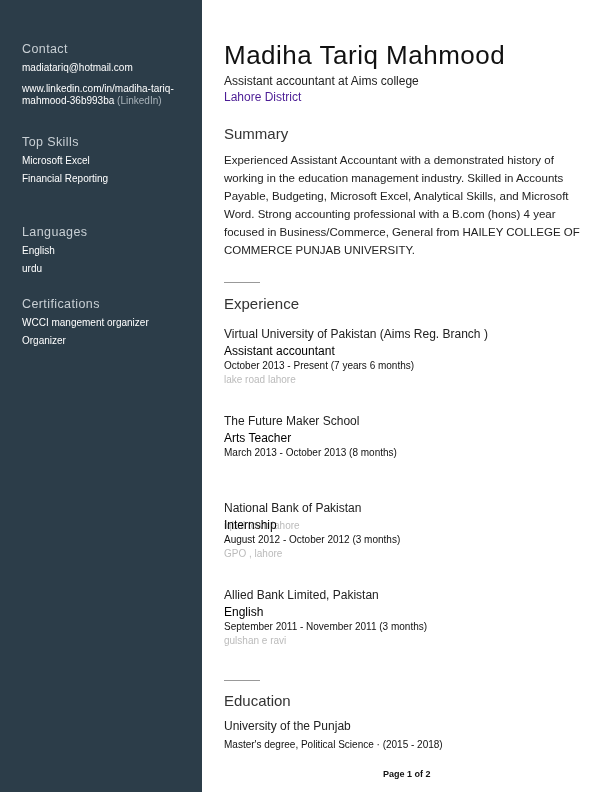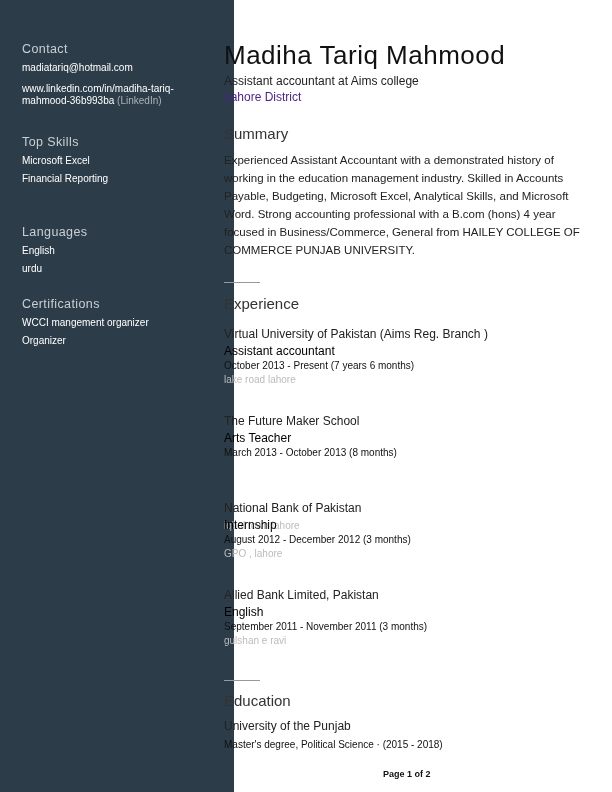--- a/index.html
+++ b/index.html
@@ -1,17 +1,17 @@
 <!DOCTYPE html>
 <html><head>
 <meta charset="utf-8">
 <style>
   html, body { margin: 0; padding: 0; }
   body { width: 612px; height: 792px; position: relative; background: #ffffff; font-family: "Liberation Sans", sans-serif; overflow: hidden; }
-  .sidebar { position: absolute; left: 0; top: 0; width: 234px; height: 792px; background: #2c3d49; }
+  .sidebar { position: absolute; left: 0; top: 0; width: 202px; height: 792px; background: #2c3d49; }
   .side-section { position: absolute; left: 22px; width: 175px; }
   .side-heading { color: #c9d0d5; font-size: 12.5px; letter-spacing: 0.4px; margin: 0 0 6px 0; }
   .side-item { color: #ffffff; font-size: 10px; line-height: 12px; margin-bottom: 6px; }
   .side-item .muted { color: #a9b3ba; }
   .main { position: absolute; left: 224px; top: 0; width: 365px; }
   .abs { position: absolute; left: 0; white-space: nowrap; }
   .name { font-size: 26px; color: #111; letter-spacing: 0.5px; }
   .headline { font-size: 12px; color: #222; }
   .location { font-size: 12px; color: #4c1d95; }
   .section-title { font-size: 15px; color: #333; }
@@ -77,21 +77,21 @@
   <div>
     <div class="abs org" style="top:414px;">The Future Maker School</div>
     <div class="abs role" style="top:431px;">Arts Teacher</div>
     <div class="abs dates" style="top:447px;">March 2013 - October 2013 (8 months)</div>
     <div class="abs place" style="top:486px;margin-top:34px;">iqbal town lahore</div>
   </div>
 
   <div>
     <div class="abs org" style="top:501px;">National Bank of Pakistan</div>
     <div class="abs role" style="top:518px;">Internship</div>
-    <div class="abs dates" style="top:534px;">August 2012 - December 2012 (3 months)</div>
+    <div class="abs dates" style="top:534px;">August 2012 - October 2012 (3 months)</div>
     <div class="abs place" style="top:548px;">GPO , lahore</div>
   </div>
 
   <div>
     <div class="abs org" style="top:588px;">Allied Bank Limited, Pakistan</div>
     <div class="abs role" style="top:605px;">English</div>
     <div class="abs dates" style="top:621px;">September 2011 - November 2011 (3 months)</div>
     <div class="abs place" style="top:635px;">gulshan e ravi</div>
   </div>
 

